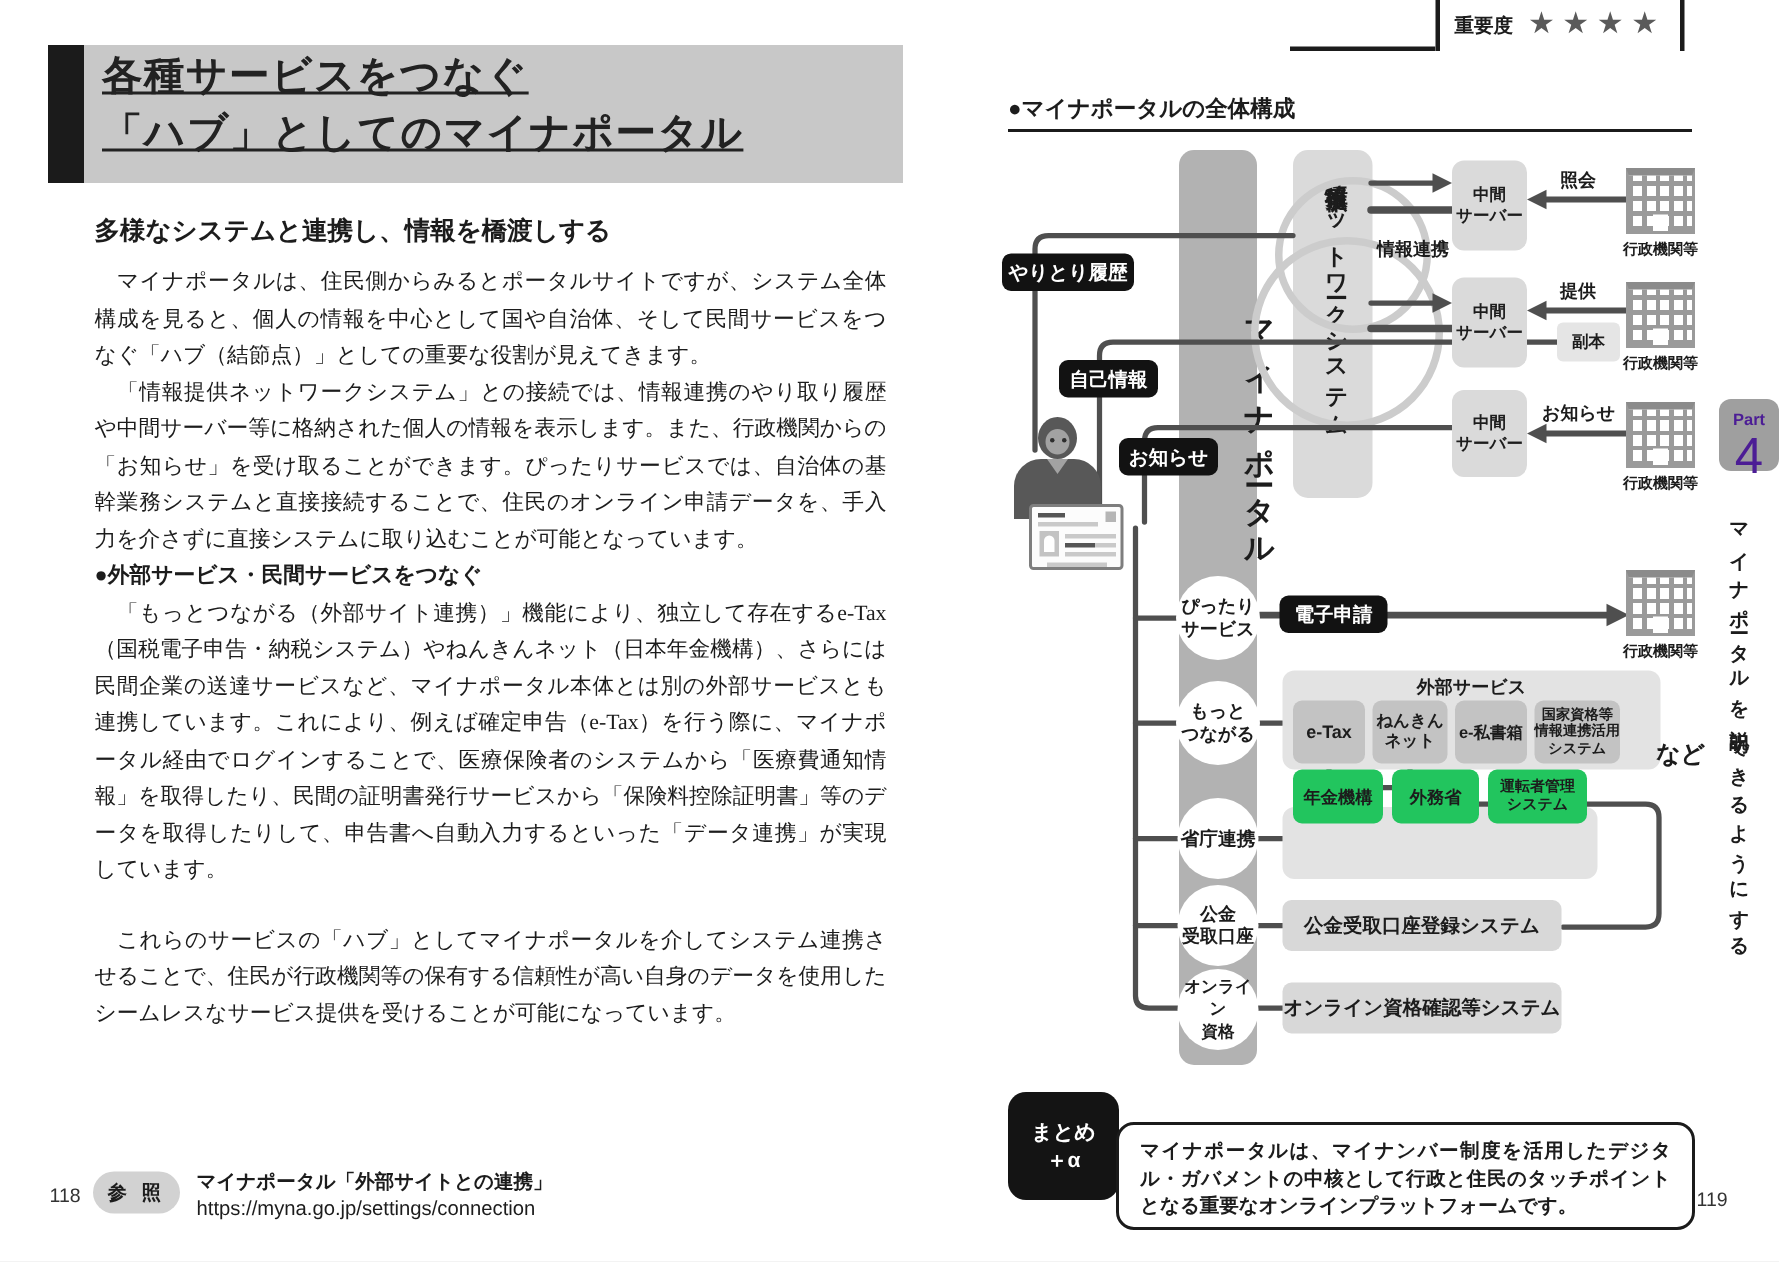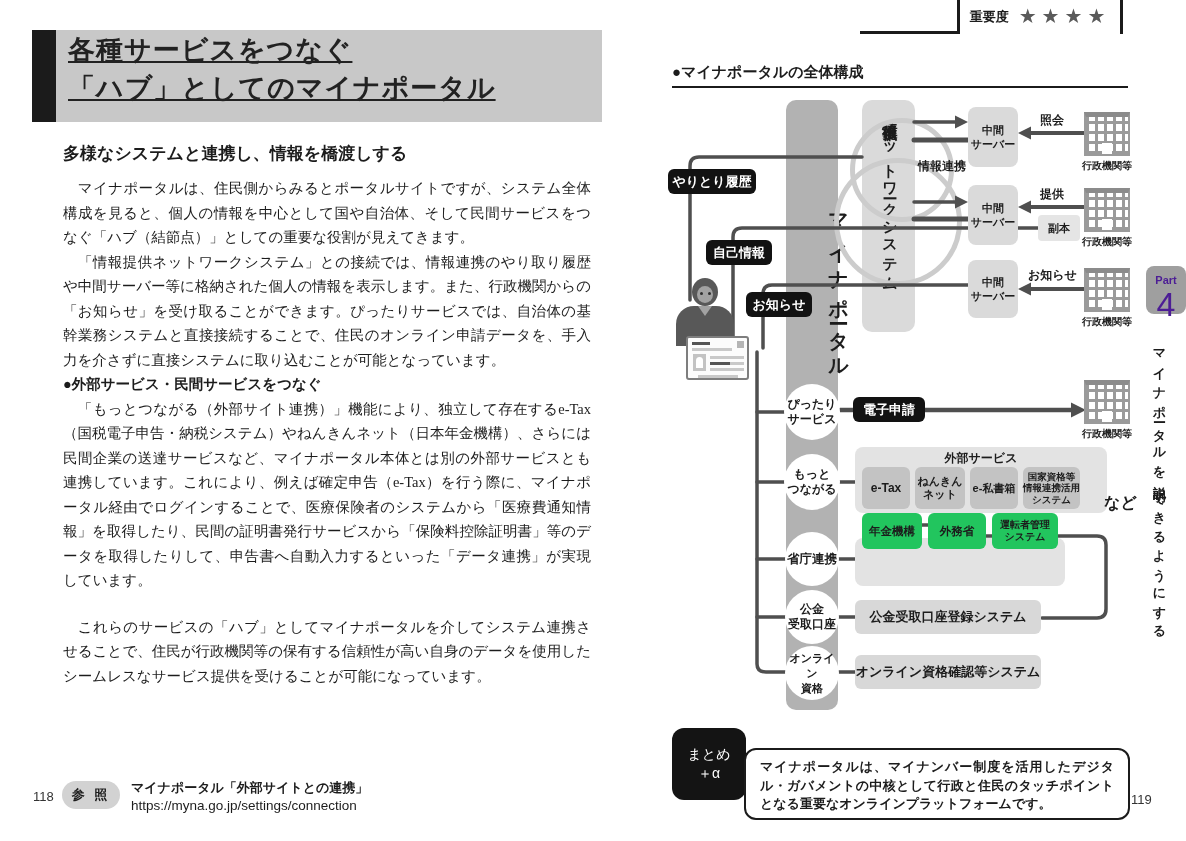--- a/index.html
+++ b/index.html
@@ -135,21 +135,21 @@
   .mb1 { left:862px; width:60px; font-size:11.5px; }
   .mb2 { left:928px; width:58px; font-size:11.5px; }
   .mb3 { left:992px; width:66px; font-size:10px; line-height:12px; }
 
   .wide-box { background:#d8d8d8; border-radius:6px; text-align:center; font-weight:bold; font-size:13px;
               display:flex; align-items:center; justify-content:center; }
   .box-kokin { left:855px; top:600px; width:186px; height:34px; }
   .box-online { left:855px; top:655px; width:186px; height:34px; }
 
   .sum-badge { left:672px; top:728px; width:74px; height:72px; background:#141414; border-radius:12px;
-               color:#fff; font-size:14px; font-weight:normal; text-align:center;
+               color:#fff; font-size:14px; font-weight:bold; text-align:center;
                display:flex; align-items:center; justify-content:center; line-height:19px; }
   .sum-box { left:744px; top:728px; width:386px; height:72px; background:#fff; border:2.5px solid #1b1b1b;
              border-radius:12px; padding:8px 14px; font-size:13px; font-weight:bold; line-height:18.5px; text-align:justify;margin-top:20px; }
 </style>
 </head>
 <body>
 
 <div id="page">
 
   <div class="abs title-blackbar"></div>

